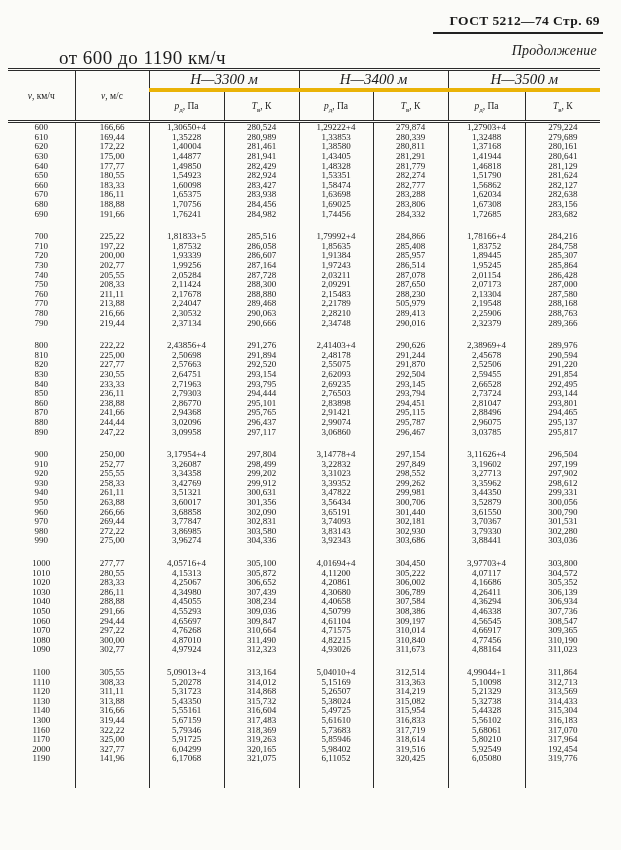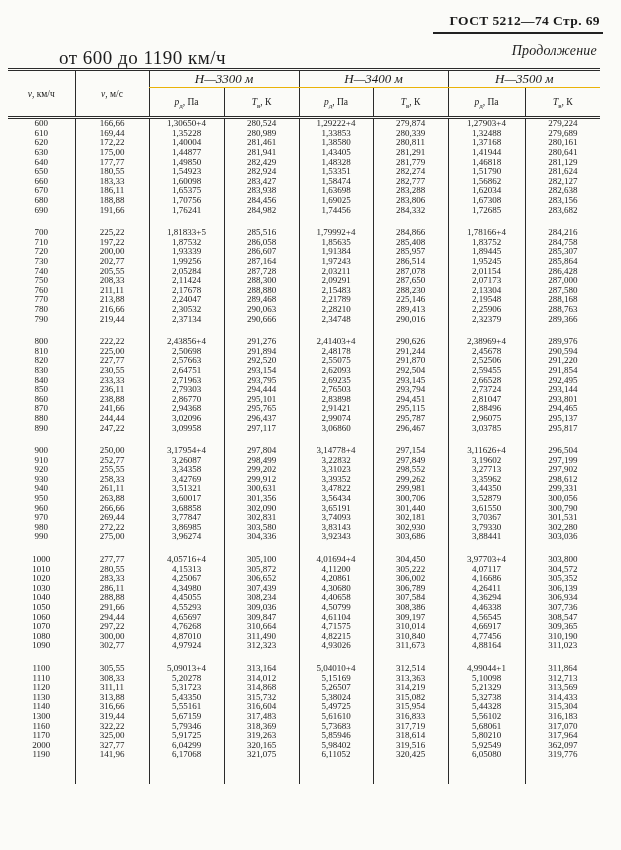--- a/index.html
+++ b/index.html
@@ -25,21 +25,21 @@
   table.data{
     position:absolute;top:68px;left:8px;width:592px;
     border-collapse:collapse;table-layout:fixed;
   }
   table.data th,table.data td{
     padding:0;margin:0;text-align:center;vertical-align:middle;
     font-weight:normal;overflow:hidden;white-space:nowrap;
   }
   tr.h1 th{border-top:3px double #2b2b2b;}
   th.vcell{font-size:9.5px;border-bottom:3px double #2b2b2b;}
-  th.group{height:15px;font-size:13px;font-style:italic;border-bottom:1px solid #eab308;}
+  th.group{height:15px;font-size:15px;font-style:italic;border-bottom:4px solid #eab308;}
   tr.h2 th{height:28px;font-size:9.5px;border-bottom:3px double #2b2b2b;}
   .bl{border-left:1px solid #2b2b2b;}
   tbody td{height:9.6px;font-size:9px;line-height:1;}
   tbody td:not(:first-child){border-left:1px solid #2b2b2b;}
   tr.spacer td{height:13px;}
   tr.tailspacer td{height:24px;}
   sub{font-size:7px;line-height:0;}
   i{font-style:italic;}
 </style>
 </head>
@@ -264,21 +264,21 @@
           <td>288,230</td>
           <td>2,13304</td>
           <td>287,580</td>
         </tr>
         <tr>
           <td>770</td>
           <td>213,88</td>
           <td>2,24047</td>
           <td>289,468</td>
           <td>2,21789</td>
-          <td>225,146</td>
+          <td>505,979</td>
           <td>2,19548</td>
           <td>288,168</td>
         </tr>
         <tr>
           <td>780</td>
           <td>216,66</td>
           <td>2,30532</td>
           <td>290,063</td>
           <td>2,28210</td>
           <td>289,413</td>
@@ -716,21 +716,21 @@
           <td>317,964</td>
         </tr>
         <tr>
           <td>2000</td>
           <td>327,77</td>
           <td>6,04299</td>
           <td>320,165</td>
           <td>5,98402</td>
           <td>319,516</td>
           <td>5,92549</td>
-          <td>362,097</td>
+          <td>192,454</td>
         </tr>
         <tr>
           <td>1190</td>
           <td>141,96</td>
           <td>6,17068</td>
           <td>321,075</td>
           <td>6,11052</td>
           <td>320,425</td>
           <td>6,05080</td>
           <td>319,776</td>

